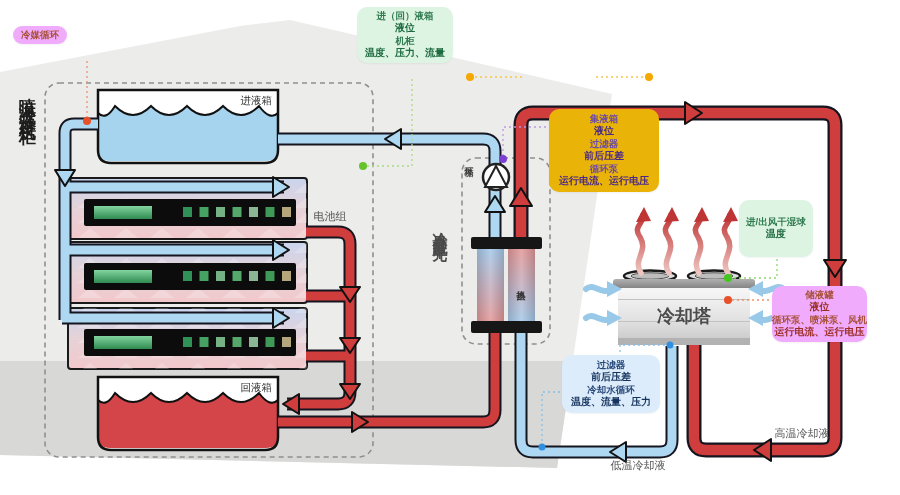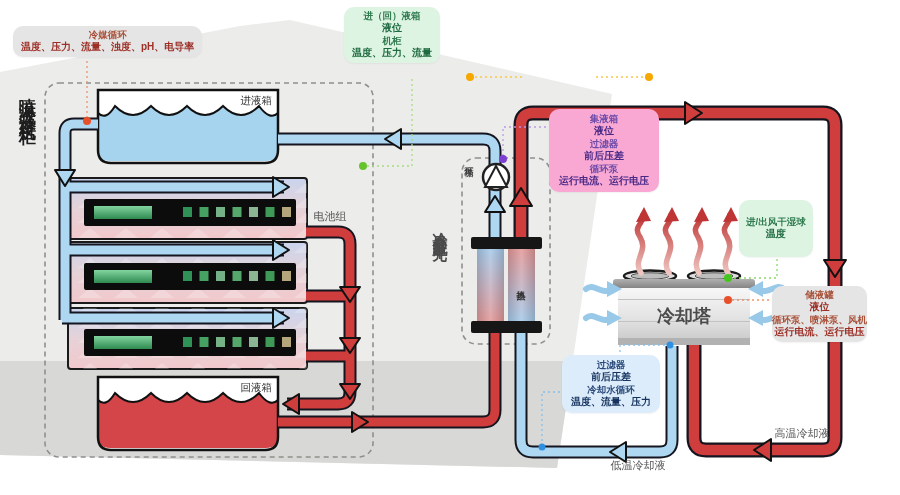--- a/index.html
+++ b/index.html
@@ -8,27 +8,27 @@
   .stage svg{position:absolute;left:0;top:0;}
   .vtext{position:absolute;writing-mode:vertical-rl;text-orientation:upright;white-space:nowrap;}
   #v-cabinet{left:16px;top:84px;font-size:17px;font-weight:bold;color:#1d1d1d;letter-spacing:5px;}
   #v-cdu{left:430px;top:220px;font-size:15px;font-weight:bold;color:#4a4a4a;letter-spacing:3px;}
   #v-pump{left:462px;top:160px;font-size:9.5px;color:#2e2e2e;letter-spacing:0px;}
   #v-exch{left:514px;top:283px;font-size:9.5px;color:#2e2e2e;letter-spacing:0px;}
   .callout{position:absolute;text-align:center;border-radius:10px;padding:3px 8px;line-height:1.28;
            box-shadow:0 1px 2px rgba(0,0,0,0.05);white-space:nowrap;}
   .cs{font-size:9.5px;font-weight:bold;}
   .cb{font-size:10px;font-weight:bold;}
-  .co-peach{background:#e5e5e5;}      .co-peach .cs{color:#a85038;} .co-peach .cb{color:#9c2f26;}
+  .co-peach{background:#f0abfc;}      .co-peach .cs{color:#a85038;} .co-peach .cb{color:#9c2f26;}
   .co-green{background:#ddf4e3;}      .co-green .cs{color:#2f7a4e;} .co-green .cb{color:#1f6b41;}
   .co-yellow{background:#fdf6d8;}     .co-yellow .cs{color:#9c7d1e;}.co-yellow .cb{color:#8a6c12;}
-  .co-purple{background:#f9a8d4;}     .co-purple .cs{color:#6b4aa8;}.co-purple .cb{color:#4a2a86;}
+  .co-purple{background:#eab308;}     .co-purple .cs{color:#6b4aa8;}.co-purple .cb{color:#4a2a86;}
   .co-blue{background:#dcecfb;}       .co-blue .cs{color:#2a4a7a;}  .co-blue .cb{color:#16345f;}
   #box-refrigerant{left:13px;top:26px;}
-  #box-tanks{left:344px;top:7px;}
+  #box-tanks{left:357px;top:7px;}
   #box-env{left:524px;top:56px;padding:2px 7px;}
   #box-collect{left:549px;top:109px;padding:4px 10px;}
   #box-wetbulb{left:739px;top:200px;padding:16px 7px;}
   #box-storage{left:772px;top:286px;padding:3px 0;border-radius:10px;}
   #box-filter{left:562px;top:355px;padding:4px 9px;}
 </style>
 </head>
 <body>
 
 <div class="stage">
@@ -254,21 +254,20 @@
   <text x="638" y="469" text-anchor="middle" font-size="11" fill="#555">低温冷却液</text>
 </svg>
 
 <div class="vtext" id="v-cabinet">喷淋式液冷机柜</div>
 <div class="vtext" id="v-cdu">冷量分配单元</div>
 <div class="vtext" id="v-pump">循环泵</div>
 <div class="vtext" id="v-exch">换热器</div>
 
 <div class="callout co-peach" id="box-refrigerant">
   <div class="cs">冷媒循环</div>
-  <div class="cb">温度、压力、流量、浊度、pH、电导率</div>
 </div>
 
 <div class="callout co-green" id="box-tanks">
   <div class="cs">进（回）液箱</div>
   <div class="cb">液位</div>
   <div class="cs">机柜</div>
   <div class="cb">温度、压力、流量</div>
 </div>
 
 

